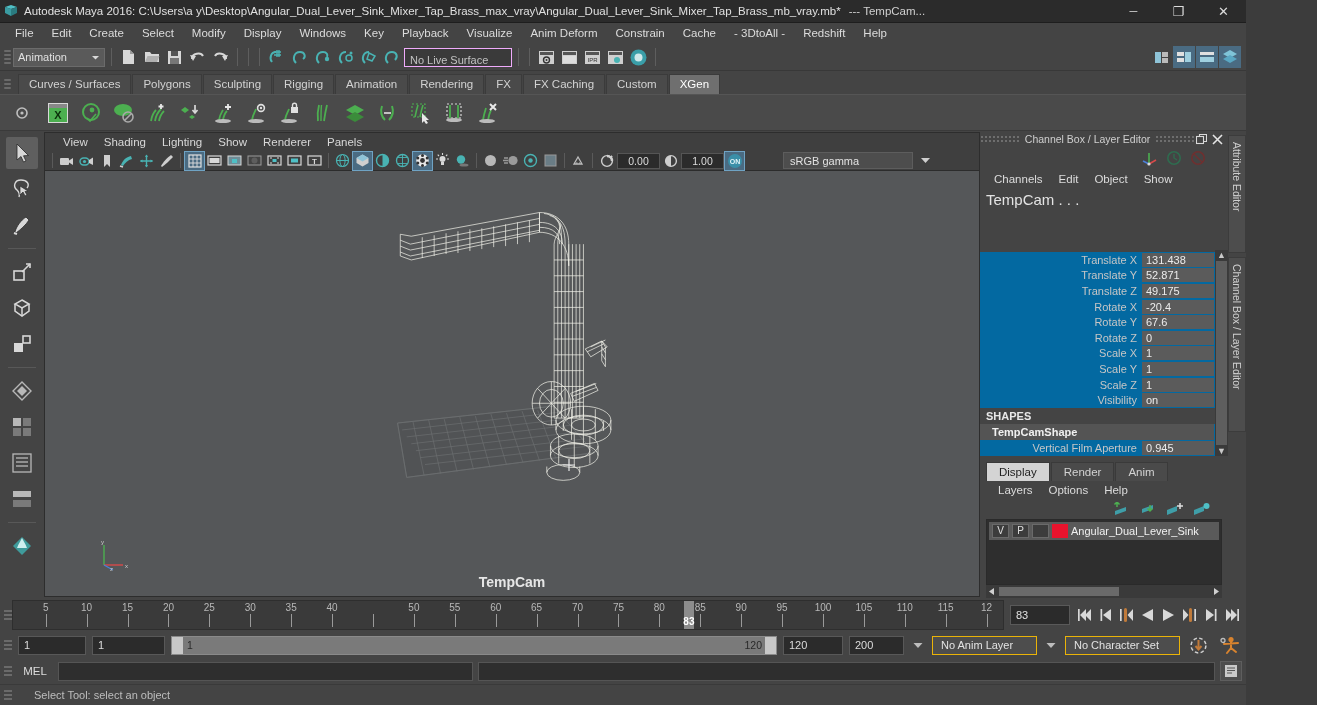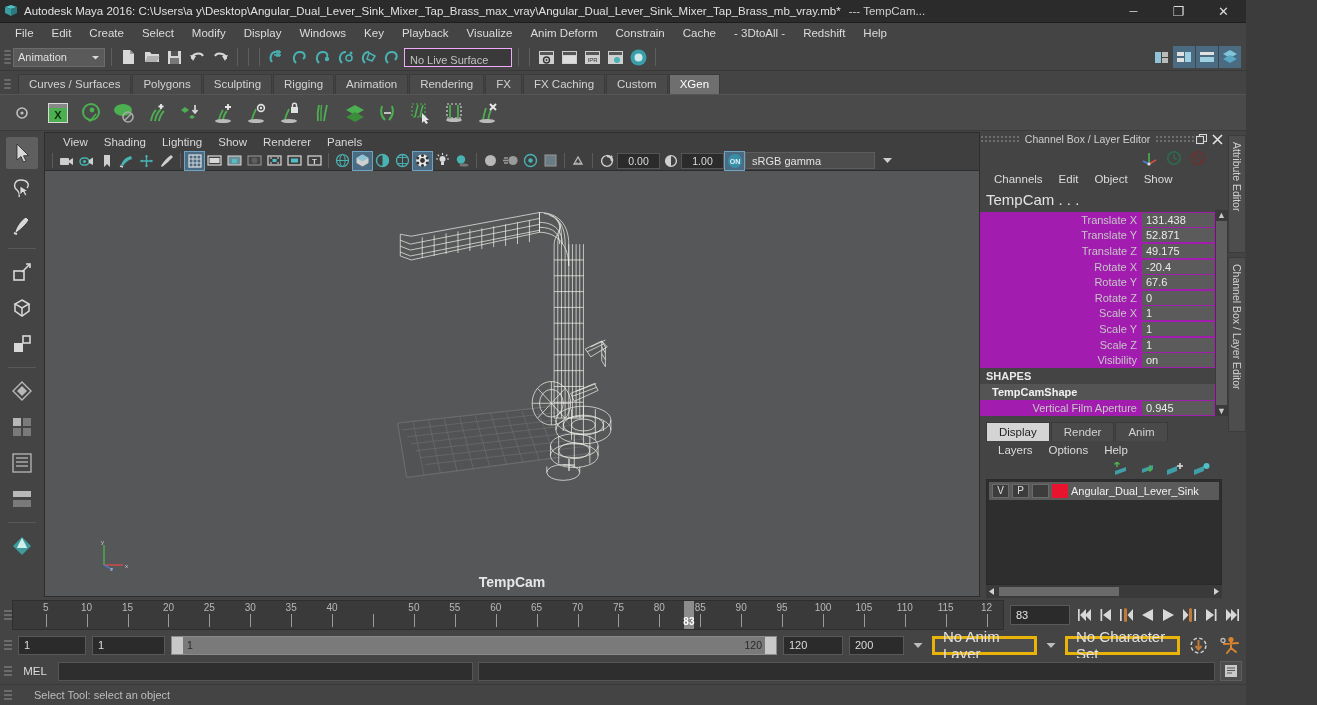--- a/index.html
+++ b/index.html
@@ -90,37 +90,37 @@
   .viewport-wrap { flex: 1 1 auto; display:flex; flex-direction:column; min-width:0; border:1px solid #2d2d2d; margin:1px 0 1px 0; }
   .vp-menubar { height:18px; background:#3f3f3f; display:flex; align-items:center; padding-left:10px; flex:none; }
   .vp-menu { padding: 1px 8px; font-size:11.5px; color:#d8d8d8; }
   .vp-toolbar { height:20px; background:#3f3f3f; display:flex; align-items:center; padding-left:4px; gap:1px; flex:none; border-bottom:1px solid #2c2c2c;}
   .vb { width:19px; height:18px; display:flex; align-items:center; justify-content:center; }
   .vb.on { background:#4a6b82; outline:1px solid #6fa3c4; }
   .vsep { width:1px; height:15px; background:#5a5a5a; margin:0 3px; }
   .numfield { width:43px; height:16px; background:#2b2b2b; border:1px solid #555; color:#dcdcdc;
               font-size:10.5px; display:flex; align-items:center; justify-content:center; }
   .gamma-sel { width:130px; height:17px; background:#4d4d4d; border:1px solid #5d5d5d; color:#e2e2e2;
-               font-size:11px; display:flex; align-items:center; padding-left:6px; }
+               font-size:11px; display:flex; align-items:center; padding-left:6px;margin-left:38px; }
   .gamma-arrow { width:22px; height:17px; display:flex; align-items:center; justify-content:center; }
   .viewport { flex:1 1 auto; background:#555759; position:relative; overflow:hidden; }
   .vp-label { position:absolute; left:0; right:0; bottom:6px; text-align:center; font-size:14px; color:#e6e6e6; font-weight:bold; }
   .axis-gizmo { position:absolute; left:52px; bottom:24px; width:34px; height:34px; }
 
   
   .right-panel { width: 248px; flex:none; display:flex; flex-direction:column; background:#444; }
   .cb-titlebar { height:16px; display:flex; align-items:center; background:#444; font-size:10.5px; color:#cfcfcf; }
   .dots { width:40px; height:8px; background-image: radial-gradient(#6e6e6e 35%, transparent 36%); background-size:4px 4px; }
   .cb-title-text { flex:0 0 auto; padding: 0 5px; }
   .cb-tb-btn { width:13px; height:13px; display:flex; align-items:center; justify-content:center; color:#ddd; }
   .cb-gizmorow { height:22px; display:flex; align-items:center; justify-content:flex-end; padding-right:22px; gap:8px; background:#444; }
   .cb-menubar { height:19px; display:flex; align-items:center; background:#444; padding-left:6px; }
   .cb-menu { padding:1px 8px; font-size:11.5px; color:#dcdcdc; }
   .cb-obj { font-size:15px; color:#e3e3e3; padding:3px 0 4px 6px; background:#444; }
-  .cb-table { flex:0 0 auto; background:#a21caf; position:relative; }
+  .cb-table { flex:0 0 auto; background:#0369a1; position:relative;margin-top:40px; }
   .cb-row { display:flex; height:15.6px; align-items:center; font-size:11px; }
   .cb-attr { flex:1 1 auto; text-align:right; padding-right:5px; color:#c6c6c6; }
   .cb-val { width:72px; background:#5b5b5b; color:#ececec; height:14px; display:flex; align-items:center; padding-left:4px; margin-right:14px; }
   .cb-sectionhdr { font-size:11px; color:#e8e8e8; font-weight:bold; padding:2px 0 2px 6px; background:#444; }
   .cb-shapehdr { font-size:11px; color:#f0f0f0; font-weight:bold; padding:2px 0 2px 12px; background:#545454; margin-right:14px; }
   .cb-scroll { position:absolute; right:0; top:0; width:13px; bottom:0; background:#3a3a3a; display:flex; flex-direction:column; align-items:center; }
   .cb-scroll .arrow { color:#c9c9c9; font-size:9px; line-height:10px; }
   .cb-thumb { width:11px; flex:1 1 auto; background:#5e5e5e; margin:1px 0; }
 
   .layer-tabs { height:21px; display:flex; align-items:flex-end; padding-left:6px; background:#444; margin-top:4px; }
@@ -157,21 +157,21 @@
 
   
   .range-row { height:26px; background:#444; display:flex; align-items:center; flex:none; padding-left:4px; gap:6px; }
   .r-field { height:19px; background:#2b2b2b; border:1px solid #585858; color:#dcdcdc; font-size:11px;
              display:flex; align-items:center; padding-left:5px; }
   .range-bar { flex:1 1 auto; height:19px; background:#7a7a7a; border:1px solid #8a8a8a; position:relative; display:flex; align-items:center; }
   .rb-handle { width:11px; height:17px; background:#c8c8c8; }
   .rb-txt-l { font-size:10.5px; color:#2a2a2a; padding-left:4px; }
   .rb-txt-r { font-size:10.5px; color:#2a2a2a; margin-left:auto; padding-right:3px; }
   .tiny-arrow { width:16px; height:19px; display:flex; align-items:center; justify-content:center; color:#bdbdbd; font-size:9px; }
-  .combo { height:19px; background:#4d4d4d; border:3px solid #eab308; color:#e2e2e2; font-size:15px;
+  .combo { height:19px; background:#4d4d4d; border:1px solid #eab308; color:#e2e2e2; font-size:11px;
            display:flex; align-items:center; padding: 0 8px; }
 
   
   .cmd-row { height:26px; background:#444; display:flex; align-items:center; flex:none; padding-left:4px; gap:5px; }
   .cmd-label { width:36px; text-align:center; font-size:11.5px; color:#dcdcdc; }
   .cmd-input { height:19px; background:#2e2e2e; border:1px solid #555; }
   .cmd-in1 { width:415px; }
   .cmd-out { flex:1 1 auto; height:19px; background:#2e2e2e; border:1px solid #555; }
   .cmd-btn { width:22px; height:20px; background:#4d4d4d; border:1px solid #5e5e5e; display:flex; align-items:center; justify-content:center; margin-right:4px;}
 

